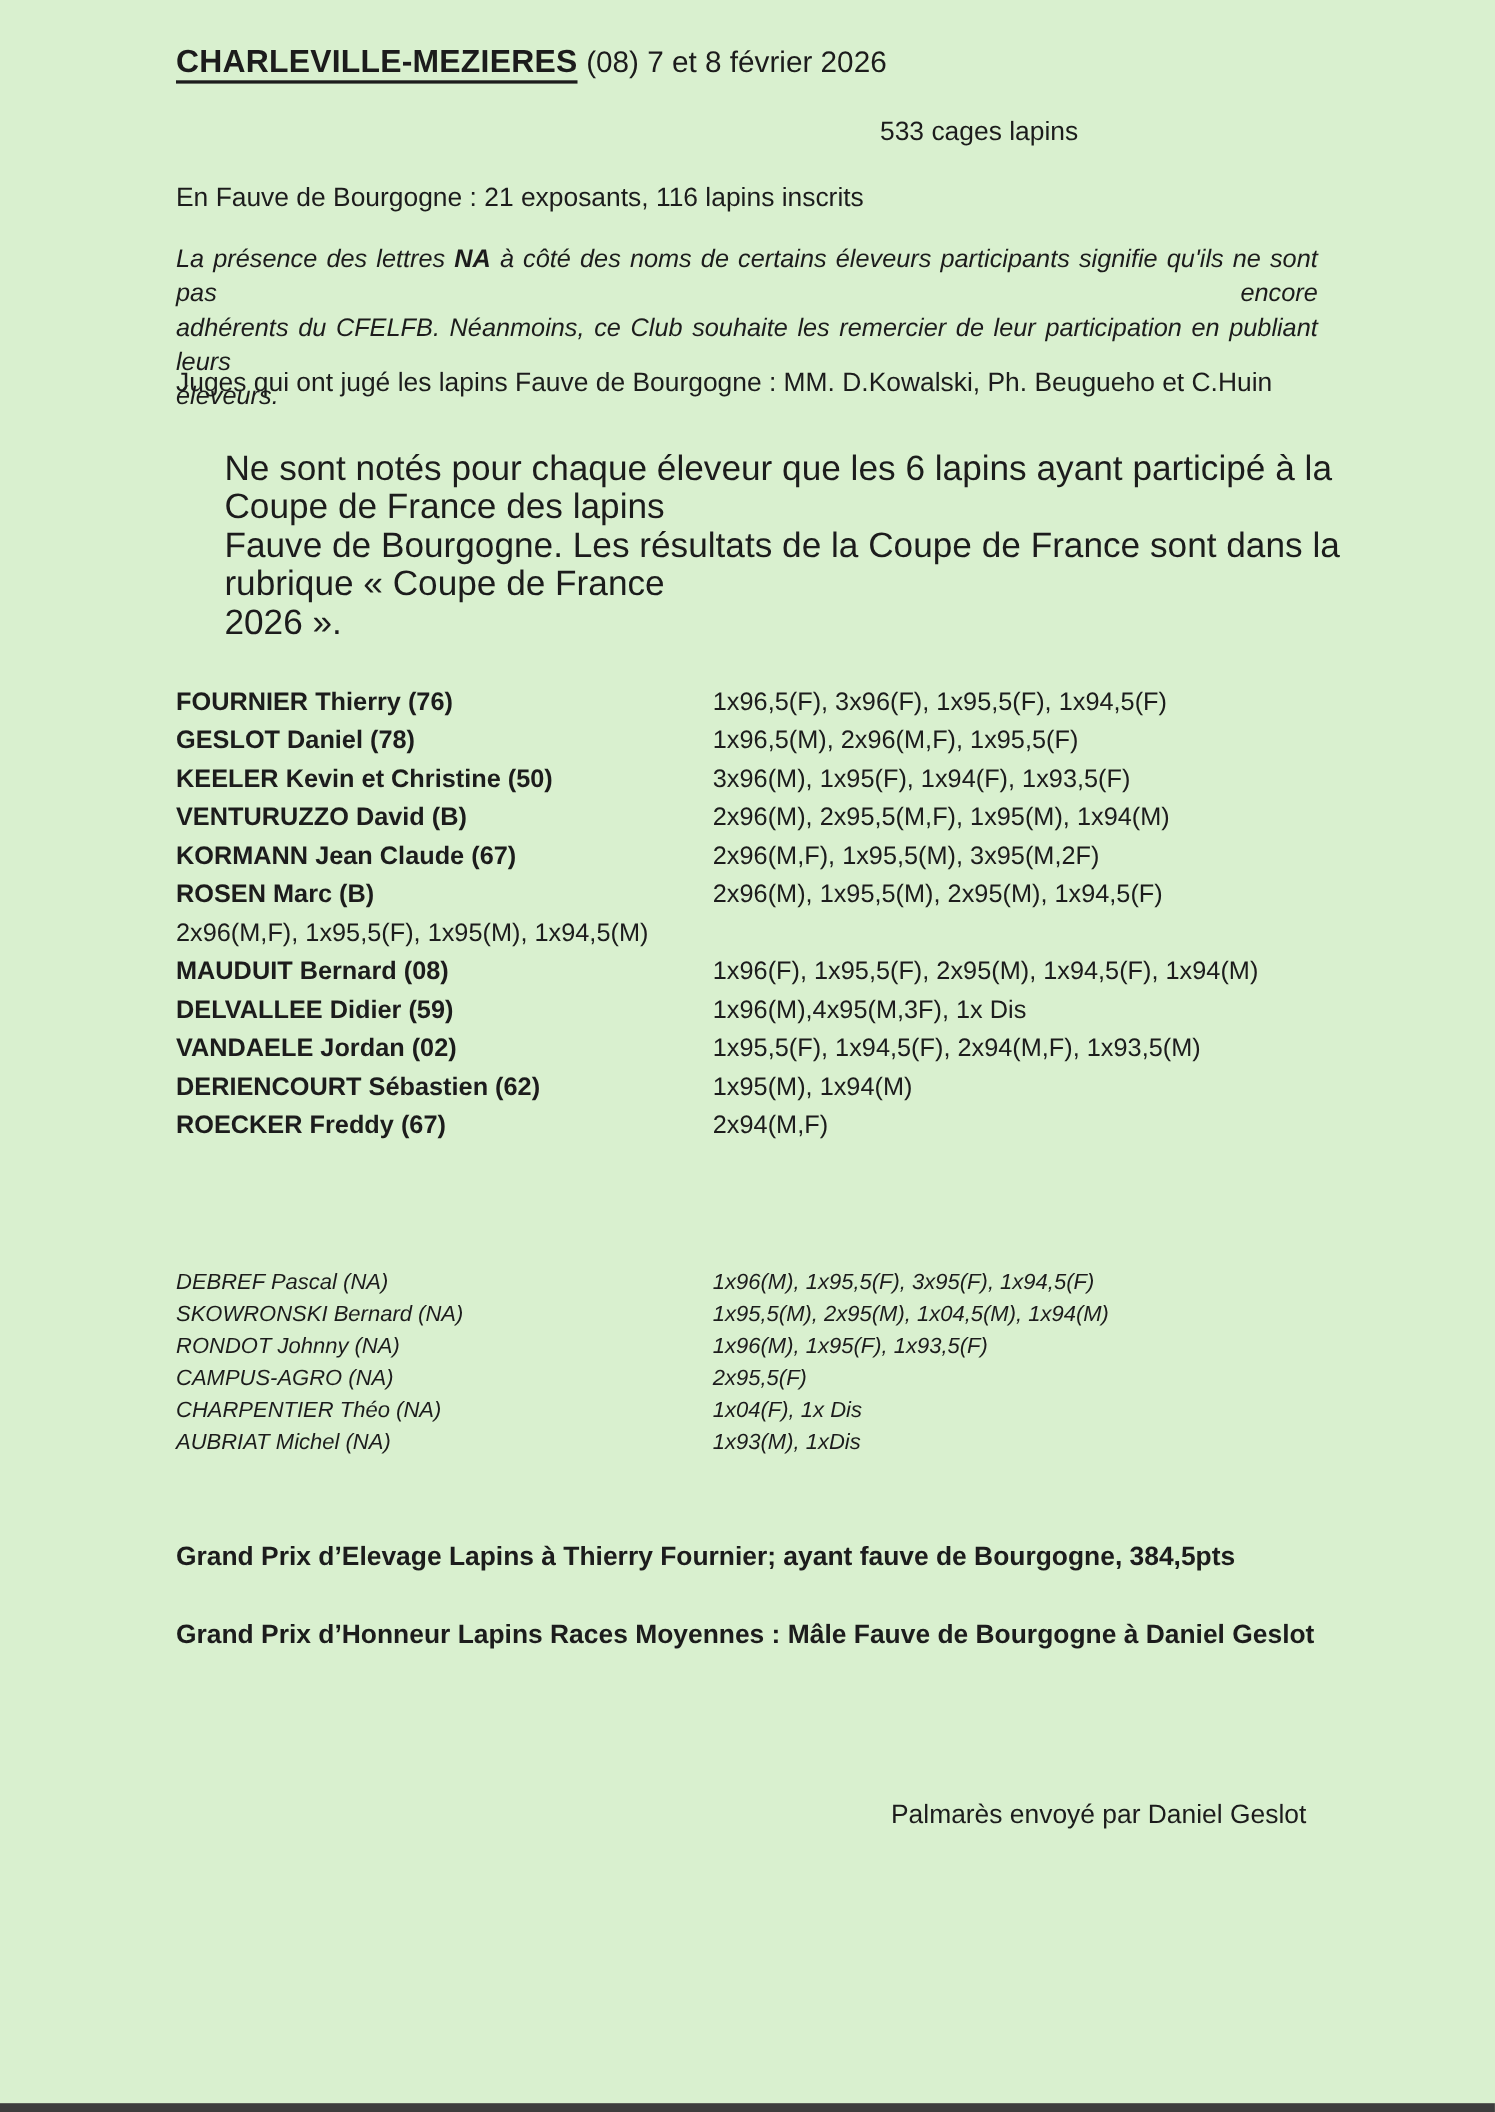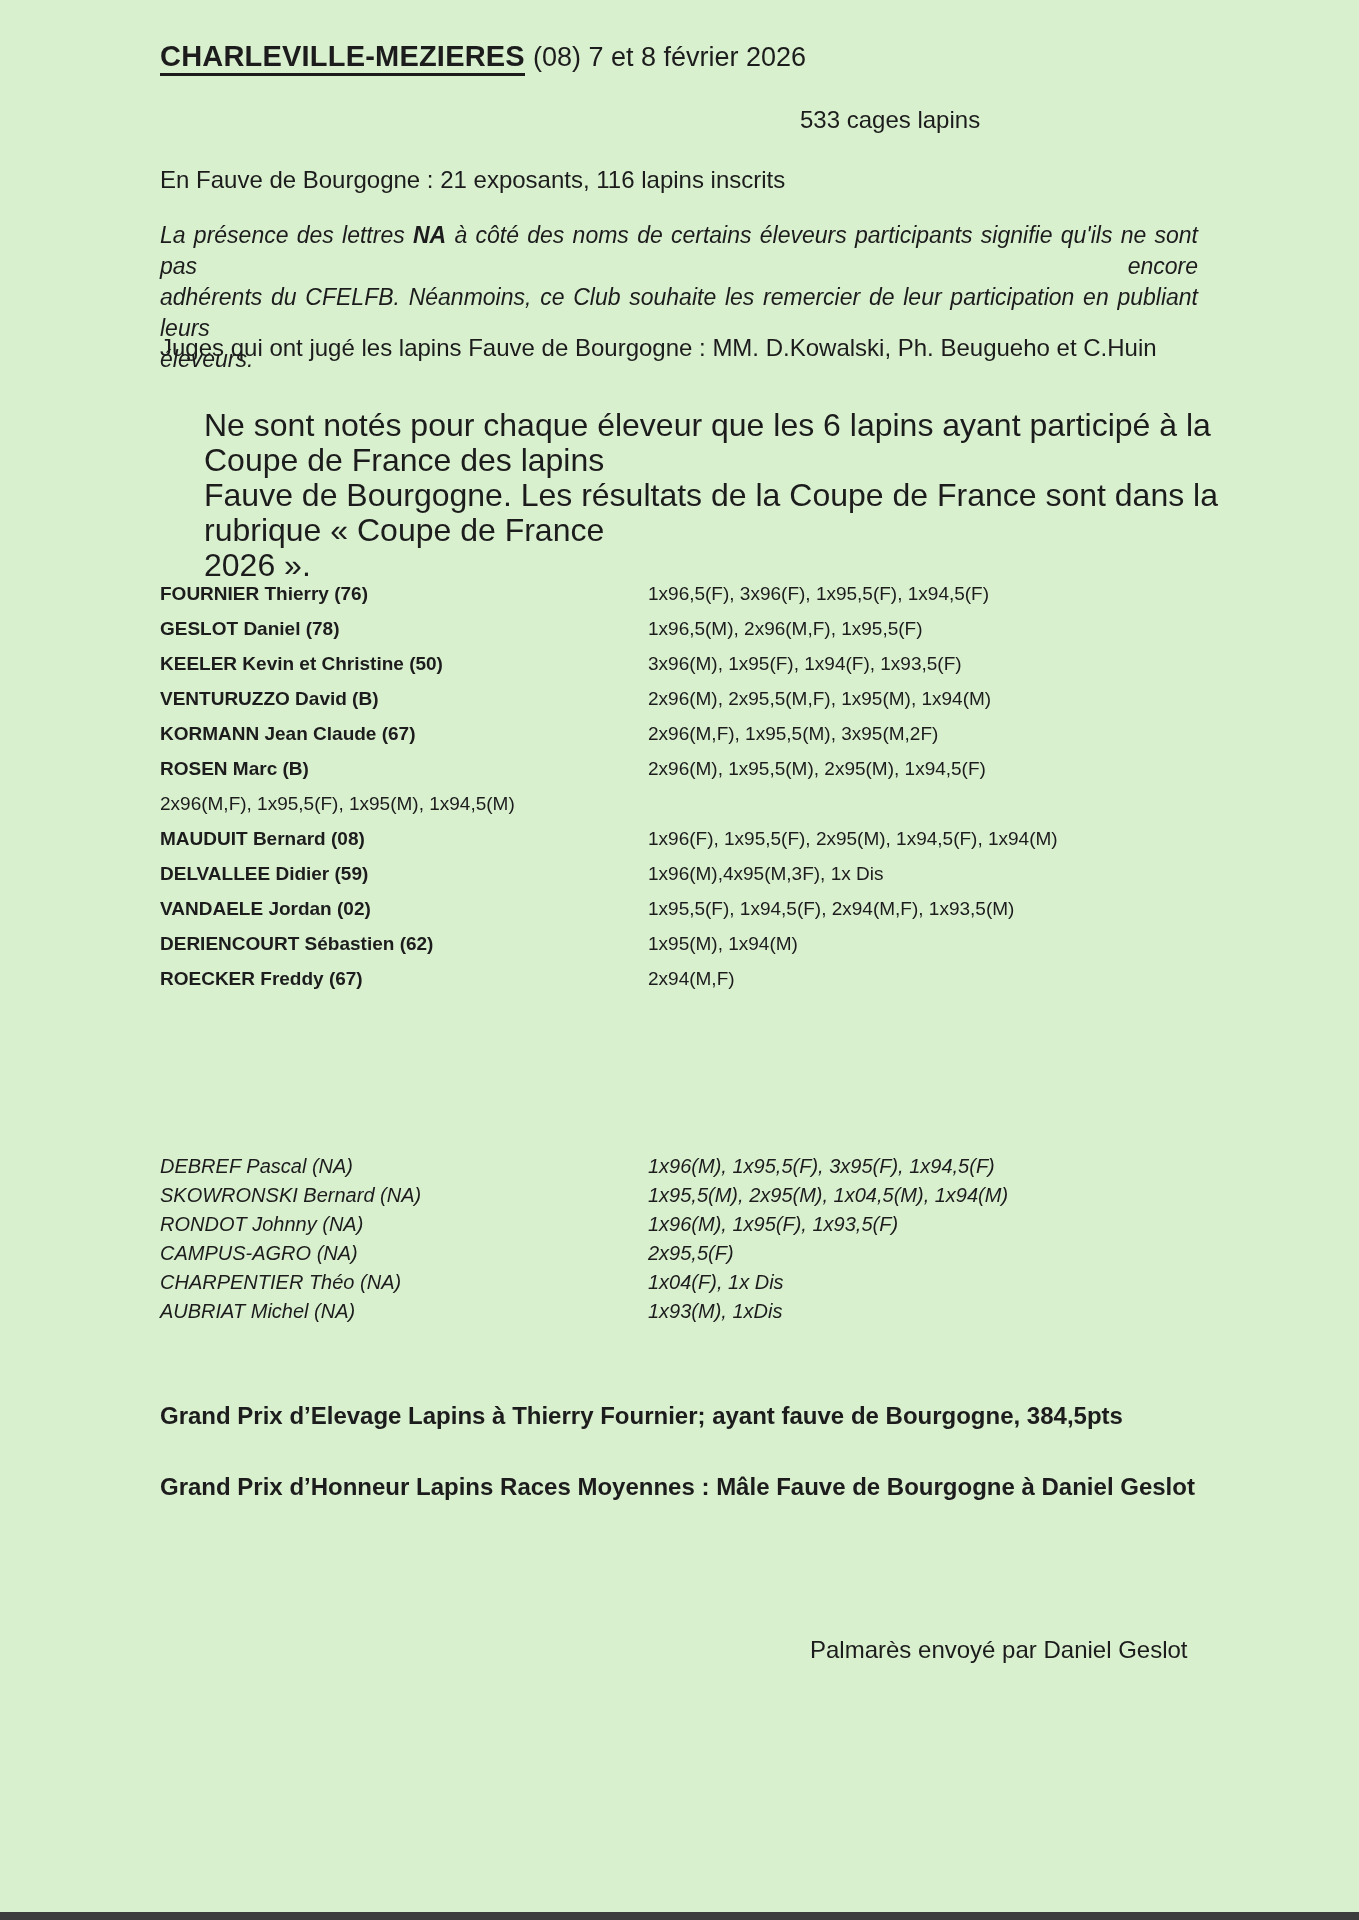--- a/index.html
+++ b/index.html
@@ -30,21 +30,21 @@
     font-style: italic; font-size: 23px; line-height: 31px;
   }
   .na-note .jline { text-align: justify; text-align-last: justify; font-style: italic; }
   .na-note .bold-na { font-weight: bold; }
 
   .judges { left: 160px; top: 334px; font-size: 24px; }
 
   .coupe-note { left: 160px; top: 408px; width: 1040px; font-size: 32px; line-height: 35px; margin-left: 44px; }
 
   
-  .results { left: 160px; top: 576px; width: 1040px; font-size: 19px; }
+  .results { left: 160px; top: 620px; width: 1040px; font-size: 23px; }
   .results .row { display: grid; grid-template-columns: 488px 1fr; height: 35px; align-items: center; }
   .results .rname { font-weight: bold; white-space: nowrap; }
   .results .rscores { white-space: nowrap; }
 
   
   .na-results { left: 160px; top: 1152px; width: 1040px; font-size: 20px; font-style: italic; }
   .na-results .row { display: grid; grid-template-columns: 488px 1fr; height: 29px; align-items: center; }
   .na-results .rname, .na-results .rscores { white-space: nowrap; }
 
   

